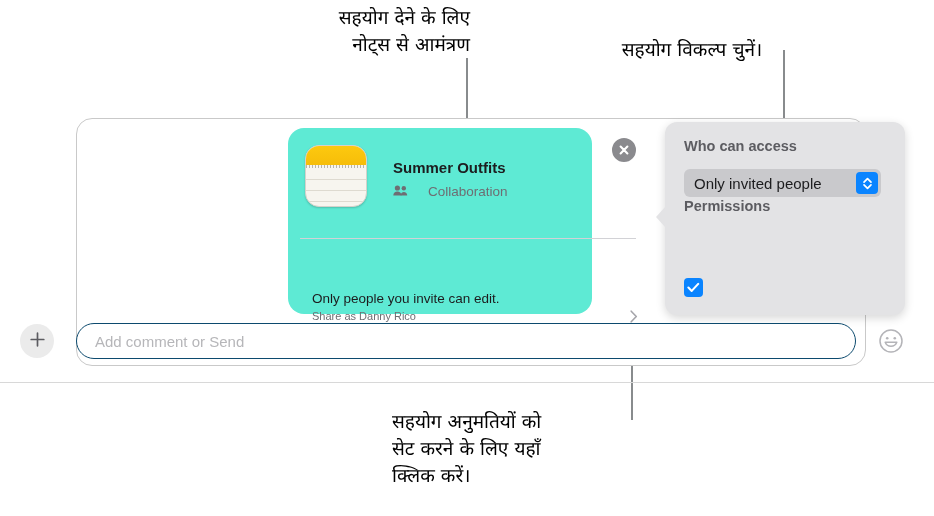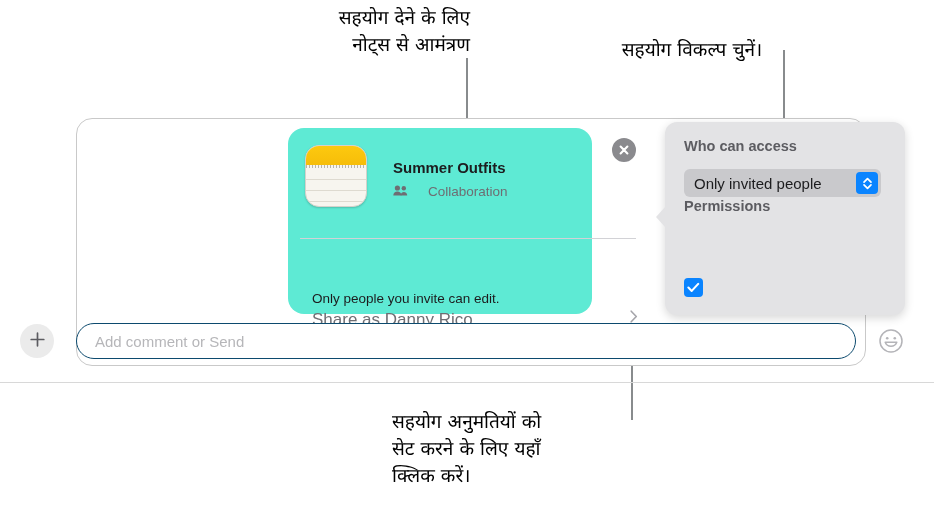--- a/index.html
+++ b/index.html
@@ -182,21 +182,21 @@
     position: absolute;
     left: 12px;
     top: 8px;
     font-size: 13.5px;
     color: #1c1c1e;
   }
   #note-share-as {
     position: absolute;
     left: 12px;
     top: 27px;
-    font-size: 17px;
+    font-size: 11px;
     color: #6e6e73;
   }
   #note-share-email {
     position: absolute;
     left: 12px;
     top: 46px;
     font-size: 13.5px;
     color: #1c1c1e;
   }
   #note-chevron {

